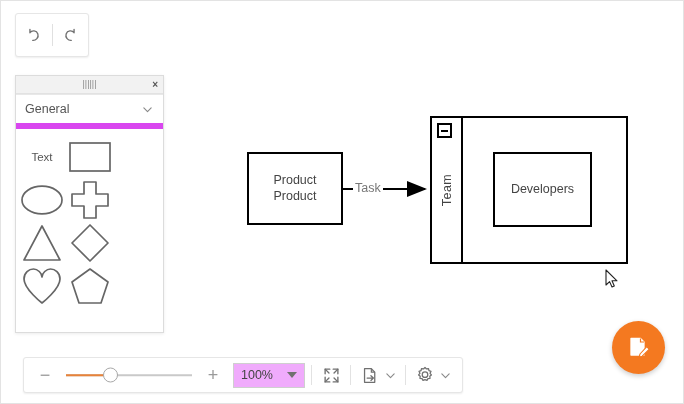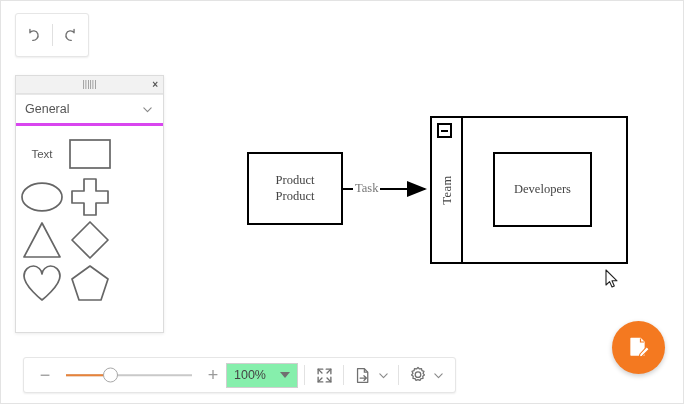--- a/index.html
+++ b/index.html
@@ -24,21 +24,20 @@
     box-sizing: border-box;
     overflow: hidden;
   }
 
   
   .canvas {
     position: absolute;
     left: 0; top: 0;
     width: 684px; height: 404px;
     background: #ffffff;
-    font-family: Liberation Serif, serif;
   }
 
   
   .history-toolbar {
     position: absolute;
     left: 14px; top: 12px;
     width: 74px; height: 44px;
     background: #ffffff;
     border: 1px solid #e6e6e6;
     border-radius: 3px;
@@ -117,21 +116,21 @@
     color: #444;
     padding: 0 6px;
     background: transparent;
     font-family: "Liberation Sans", sans-serif;
   }
   .search-input::placeholder { color: #b0b0b0; }
 
   .section-header {
     height: 28px;
     border-top: 1px solid #e8e8e8;
-    border-bottom: 3px solid #d946ef;
+    border-bottom: 6px solid #d946ef;
     display: flex;
     align-items: center;
     padding: 0 9px;
     cursor: pointer;
     background: #fff;
   }
   .section-title {
     flex: 1;
     font-size: 12.5px;
     color: #555;
@@ -306,24 +305,25 @@
   }
   .pm-glyph {
     font-size: 18px;
     color: #9a9a9a;
     line-height: 1;
     user-select: none;
   }
   .zoom-select {
     width: 72px; height: 25px;
     border: 1px solid #cfcfcf;
-    background: #86efac;
+    background: #f0abfc;
     display: flex;
     align-items: center;
     padding: 0 7px;
+    margin-left: 7px;
     box-sizing: border-box;
     cursor: pointer;
   }
   .zoom-value {
     flex: 1;
     font-size: 12.5px;
     color: #444;
   }
   .caret-down {
     width: 0; height: 0;

